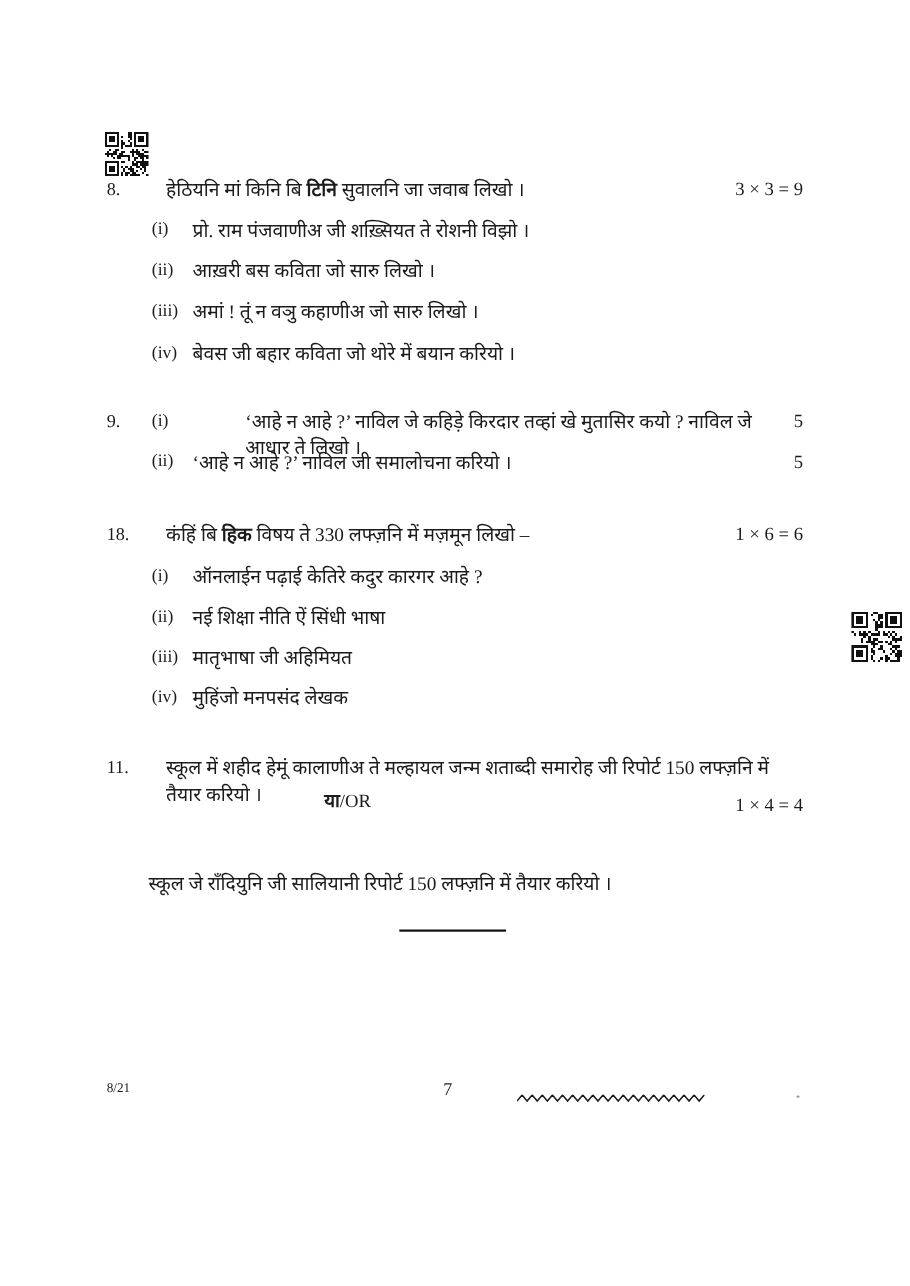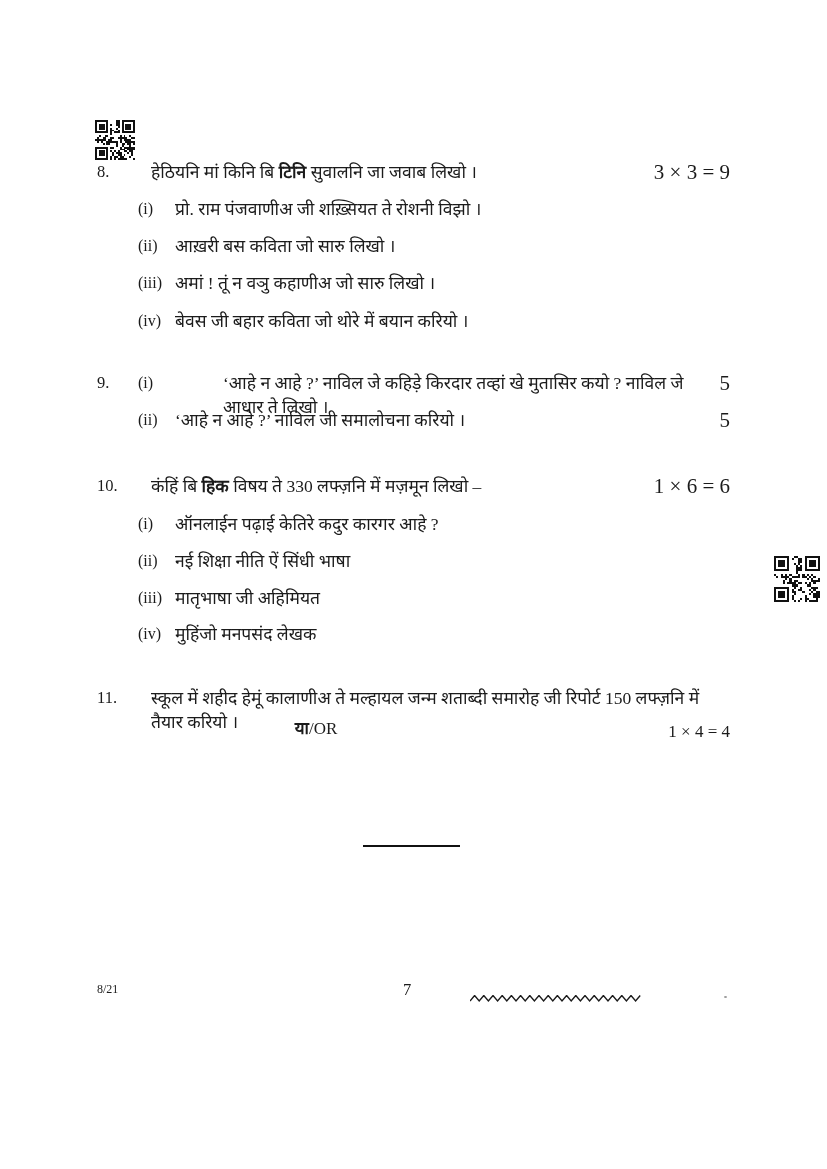--- a/index.html
+++ b/index.html
@@ -10,21 +10,21 @@
     background: #ffffff;
     color: #1b1b1b;
     font-family: "Liberation Serif", "DejaVu Serif", serif;
     font-size: 17.5px;
     overflow: hidden;
   }
   .row { position: absolute; left: 97px; width: 633px; display: flex; align-items: flex-start; line-height: 24px; }
   .qnum { width: 41px; flex-shrink: 0; font-size: 16.5px; }
   .qtext { flex: 1; padding-right: 78px; margin-left: 13px; }
   .boldword { font-weight: bold; }
-  .marks { position: absolute; right: 0; top: 0; white-space: nowrap; font-size: 21px; text-align: center; }
+  .marks { position: absolute; right: 0; top: 0; white-space: nowrap; font-size: 17px; text-align: center; }
   .sub { position: absolute; left: 138px; width: 592px; display: flex; align-items: flex-start; line-height: 24px; }
   .slabel { width: 37px; flex-shrink: 0; font-size: 16px; }
   .stext { flex: 1; padding-right: 20px; }
   .sub .marks { top: 0; }
   .marks-only { position: absolute; left: 97px; width: 633px; text-align: right; font-size: 17px; }
   .or-line { position: absolute; left: 256px; width: 120px; text-align: center; font-size: 17px; }
   .or-bold { font-weight: bold; }
   .alt-line { position: absolute; left: 135px; width: 595px; line-height: 24px; }
   .divider { position: absolute; left: 363px; top: 845px; width: 97px; height: 2px; background: #111; }
   .qr { position: absolute; }
@@ -497,21 +497,21 @@
     <span class="stext" style="padding-right:28px;margin-left:48px;">‘आहे न आहे ?’ नाविल जे कहिड़े किरदार तव्हां खे मुतासिर कयो ? नाविल जे आधार ते लिखो ।</span>
     <span class="marks">5</span>
   </div>
   <div class="sub" style="top:408px;">
     <span class="slabel">(ii)</span>
     <span class="stext">‘आहे न आहे ?’ नाविल जी समालोचना करियो ।</span>
     <span class="marks">5</span>
   </div>
 
   <div class="row" style="top:474px;">
-    <span class="qnum">10.</span>
+    <span class="qnum">18.</span>
     <span class="qtext"><span>कंहिं बि </span><span class="boldword">हिक</span><span> विषय ते 330 लफ्ज़नि में मज़मून लिखो –</span></span>
     <span class="marks">1 × 6 = 6</span>
   </div>
   <div class="sub" style="top:512px;">
     <span class="slabel">(i)</span>
     <span class="stext">ऑनलाईन पढ़ाई केतिरे कदुर कारगर आहे ?</span>
   </div>
   <div class="sub" style="top:549px;">
     <span class="slabel">(ii)</span>
     <span class="stext">नई शिक्षा नीति ऐं सिंधी भाषा</span>
@@ -524,20 +524,21 @@
     <span class="slabel">(iv)</span>
     <span class="stext">मुहिंजो मनपसंद लेखक</span>
   </div>
 
   <div class="row" style="top:686px;">
     <span class="qnum">11.</span>
     <span class="qtext" style="padding-right:0;">स्कूल में शहीद हेमूं कालाणीअ ते मल्हायल जन्म शताब्दी समारोह जी रिपोर्ट 150 लफ्ज़नि में तैयार करियो ।</span>
   </div>
   <div class="marks-only" style="top:722px;">1 × 4 = 4</div>
   <div class="or-line" style="top:716px;"><span class="or-bold">या</span><span>/OR</span></div>
+  <div class="alt-line" style="top:791px;">स्कूल जे राँदियुनि जी सालियानी रिपोर्ट 150 लफ्ज़नि में तैयार करियो ।</div>
 
   <div class="divider"></div>
 
   <div class="footer-code">8/21</div>
   <div class="footer-page">7</div>
   <div class="squiggle"><svg width="174" height="9" viewBox="0 0 174 9">
         <path d="M0,6 L4.6,0.5 L9.2,6 L13.8,0.5 L18.4,6 L23.0,0.5 L27.6,6 L32.2,0.5 L36.8,6 L41.4,0.5 L46.0,6 L50.6,0.5 L55.2,6 L59.8,0.5 L64.4,6 L69.0,0.5 L73.6,6 L78.2,0.5 L82.8,6 L87.4,0.5 L92.0,6 L96.6,0.5 L101.2,6 L105.8,0.5 L110.4,6 L115.0,0.5 L119.6,6 L124.2,0.5 L128.8,6 L133.4,0.5 L138.0,6 L142.6,0.5 L147.2,6 L151.8,0.5 L156.4,6 L161.0,0.5 L165.6,6 L170.2,0.5" fill="none" stroke="#1b1b1b" stroke-width="1.4"></path>
       </svg></div>
   <div class="stray"></div>
 

